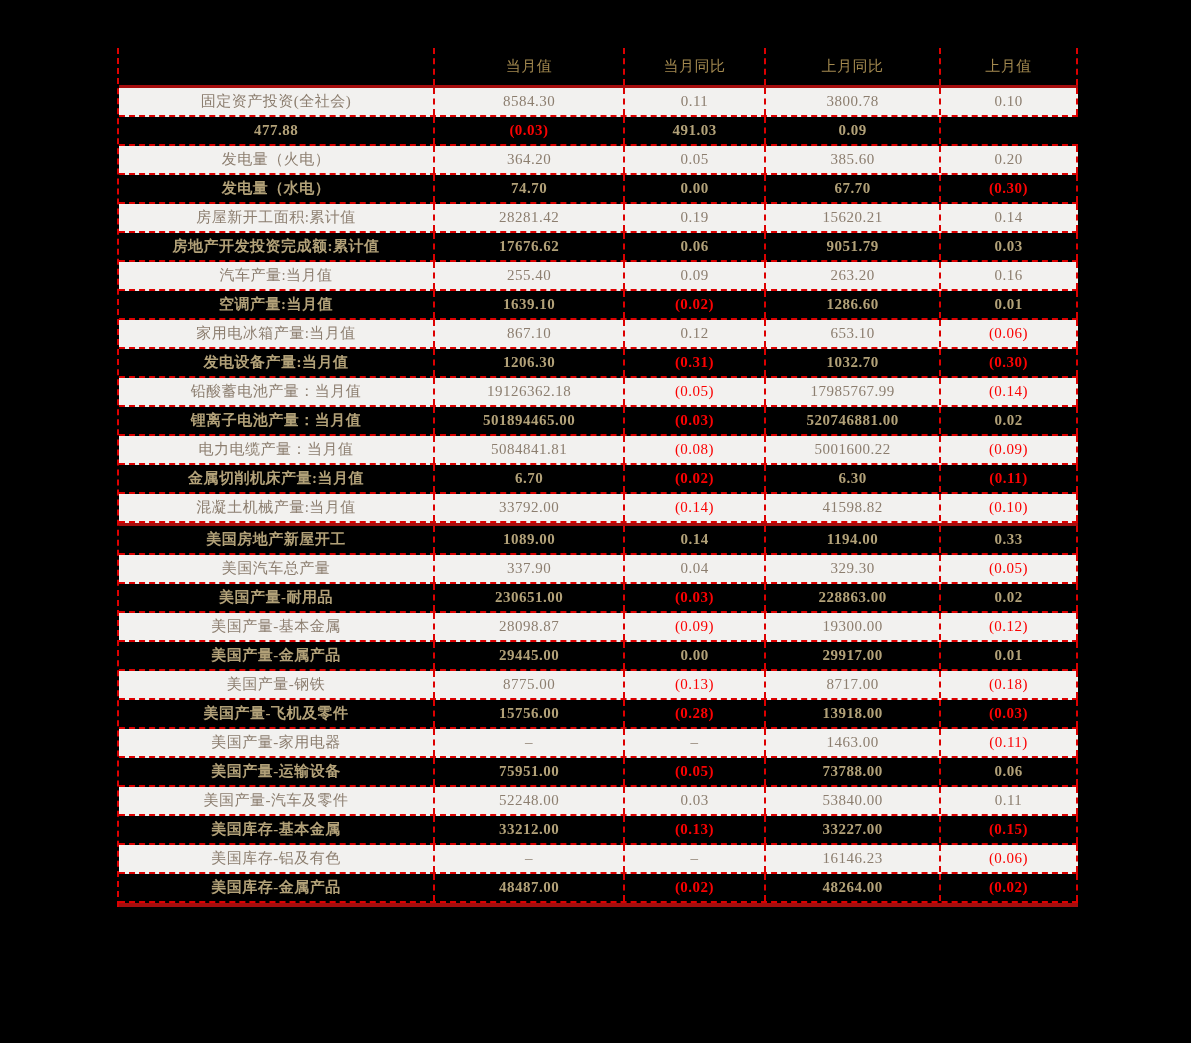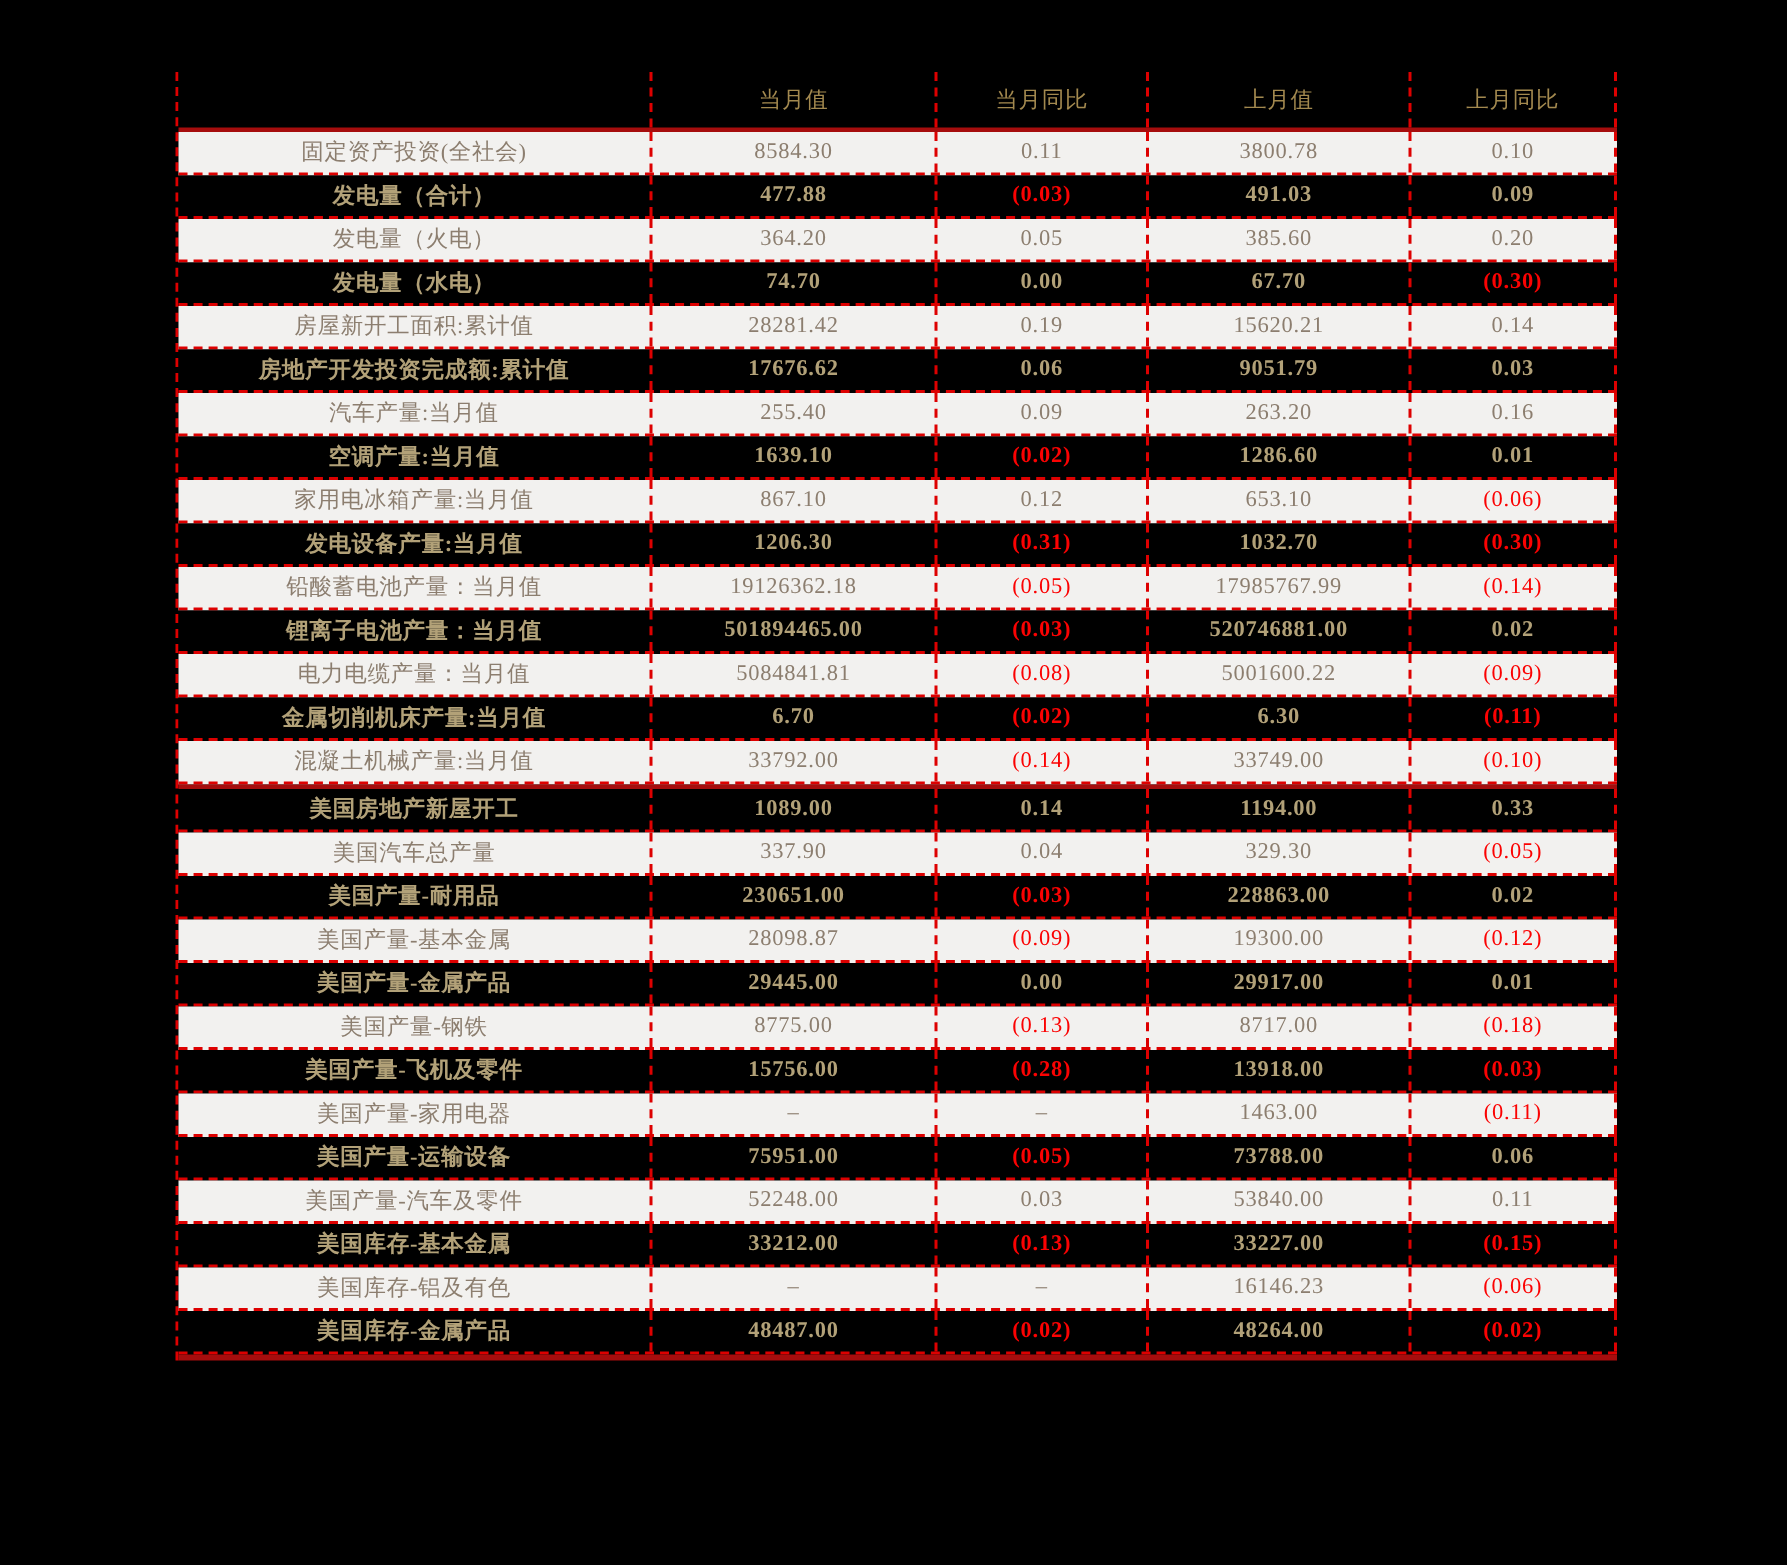--- a/index.html
+++ b/index.html
@@ -77,34 +77,33 @@
 </style>
 </head>
 <body>
 
 <div class="page">
   <div class="table">
     <div class="row header-row">
       <div class="cell"></div>
       <div class="cell">当月值</div>
       <div class="cell">当月同比</div>
+      <div class="cell">上月同比</div>
       <div class="cell">上月值</div>
-      <div class="cell">上月同比</div>
     </div>
     <div class="solid-sep"></div>
     <div id="table-body">
         <div class="row light">
           <div class="cell">固定资产投资(全社会)</div>
           <div class="cell">8584.30</div>
           <div class="cell">0.11</div>
           <div class="cell">3800.78</div>
           <div class="cell">0.10</div>
         </div>
         <div class="row dark">
-          <div class="cell">发电量（合计）</div>
           <div class="cell">477.88</div>
           <div class="cell neg">(0.03)</div>
           <div class="cell">491.03</div>
           <div class="cell">0.09</div>
         </div>
         <div class="row light">
           <div class="cell">发电量（火电）</div>
           <div class="cell">364.20</div>
           <div class="cell">0.05</div>
           <div class="cell">385.60</div>
@@ -184,21 +183,21 @@
           <div class="cell">金属切削机床产量:当月值</div>
           <div class="cell">6.70</div>
           <div class="cell neg">(0.02)</div>
           <div class="cell">6.30</div>
           <div class="cell neg">(0.11)</div>
         </div>
         <div class="row light">
           <div class="cell">混凝土机械产量:当月值</div>
           <div class="cell">33792.00</div>
           <div class="cell neg">(0.14)</div>
-          <div class="cell">33749.00</div>
+          <div class="cell">41598.82</div>
           <div class="cell neg">(0.10)</div>
         </div>
         <div class="solid-sep"></div>
         <div class="row dark">
           <div class="cell">美国房地产新屋开工</div>
           <div class="cell">1089.00</div>
           <div class="cell">0.14</div>
           <div class="cell">1194.00</div>
           <div class="cell">0.33</div>
         </div>

